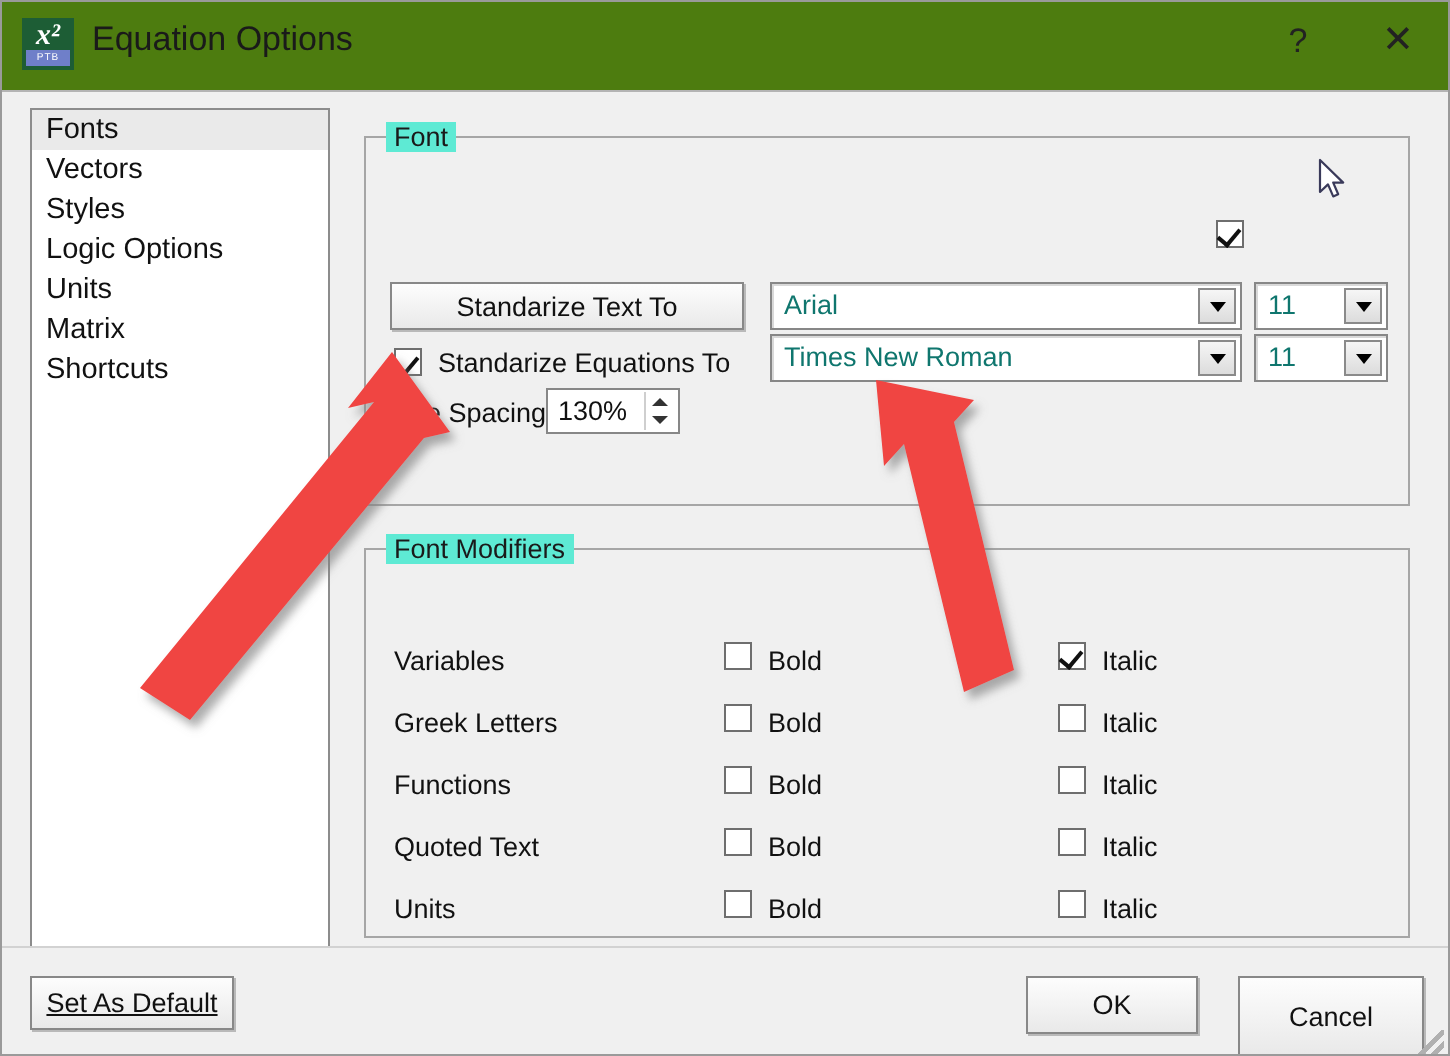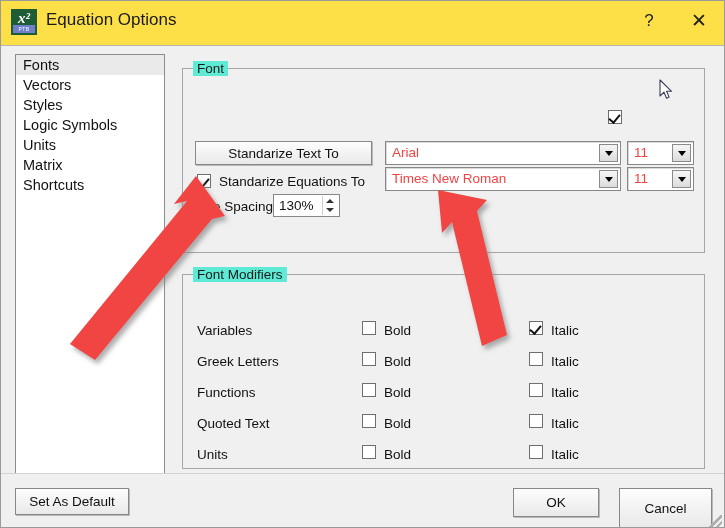--- a/index.html
+++ b/index.html
@@ -26,21 +26,21 @@
     box-sizing: border-box;
     overflow: hidden;
   }
 
   
   #titlebar {
     position: absolute;
     left: 0; top: 0;
     width: 100%;
     height: 44px;
-    background: #fde047;
+    background: #4d7c0f;
     box-sizing: border-box;
   }
   #app-icon {
     position: absolute;
     left: 10px; top: 8px;
     width: 26px; height: 26px;
     background: #1d5d35;
     box-sizing: border-box;
     overflow: hidden;
   }
@@ -161,21 +161,21 @@
     border: 1px solid #878787;
     box-shadow: inset 1px 1px 0 #d9d9d9;
     box-sizing: border-box;
   }
   .combo .val {
     position: absolute;
     left: 6px; top: 0;
     right: 26px;
     line-height: 22px;
     font-size: 13.5px;
-    color: #ef4444;
+    color: #0f766e;
     white-space: nowrap;
     overflow: hidden;
   }
   .combo .drop {
     position: absolute;
     right: 2px; top: 2px;
     width: 19px; height: 18px;
     background: linear-gradient(#f6f6f6, #dcdcdc);
     border: 1px solid #8a8a8a;
     box-sizing: border-box;
@@ -249,21 +249,21 @@
 
   
   #footer {
     position: absolute;
     left: 0; top: 472px;
     width: 100%; height: 56px;
     background: #f0f0f0;
     border-top: 1px solid #d2d2d2;
     box-sizing: border-box;
   }
-  #set-default-btn { position: absolute; left: 14px;  top: 14px; width: 114px; height: 27px; }
+  #set-default-btn { position: absolute; left: 14px;  top: 14px; width: 102px; height: 27px; text-decoration: underline; }
   #ok-btn          { position: absolute; left: 512px; top: 14px; width: 86px; height: 29px; }
   #cancel-btn      { position: absolute; left: 618px; top: 14px; width: 93px; height: 40px; }
   #resize-grip {
     position: absolute;
     right: 2px; bottom: 1px;
     width: 13px; height: 13px;
     background:
       linear-gradient(135deg, transparent 45%, #b0b0b0 45%, #b0b0b0 58%, transparent 58%),
       linear-gradient(135deg, transparent 70%, #b0b0b0 70%, #b0b0b0 83%, transparent 83%);
   }
@@ -299,21 +299,21 @@
     <button class="titlebtn" id="help-btn">?</button>
     <button class="titlebtn" id="close-btn">✕</button>
   </div>
 
   <div id="dialog-body">
 
     <div id="category-list">
       <div class="cat-item selected">Fonts</div>
       <div class="cat-item">Vectors</div>
       <div class="cat-item">Styles</div>
-      <div class="cat-item">Logic Symbols</div>
+      <div class="cat-item">Logic Options</div>
       <div class="cat-item">Units</div>
       <div class="cat-item">Matrix</div>
       <div class="cat-item">Shortcuts</div>
     </div>
 
     <div class="groupbox" id="font-group">
       <div class="legend">Font</div>
 
       <div class="cbx checked" style="left:425px; top:41px;"></div>
       <div class="lbl" style="left:446px; top:41px;margin-top:36px;">Set Sizes</div>

